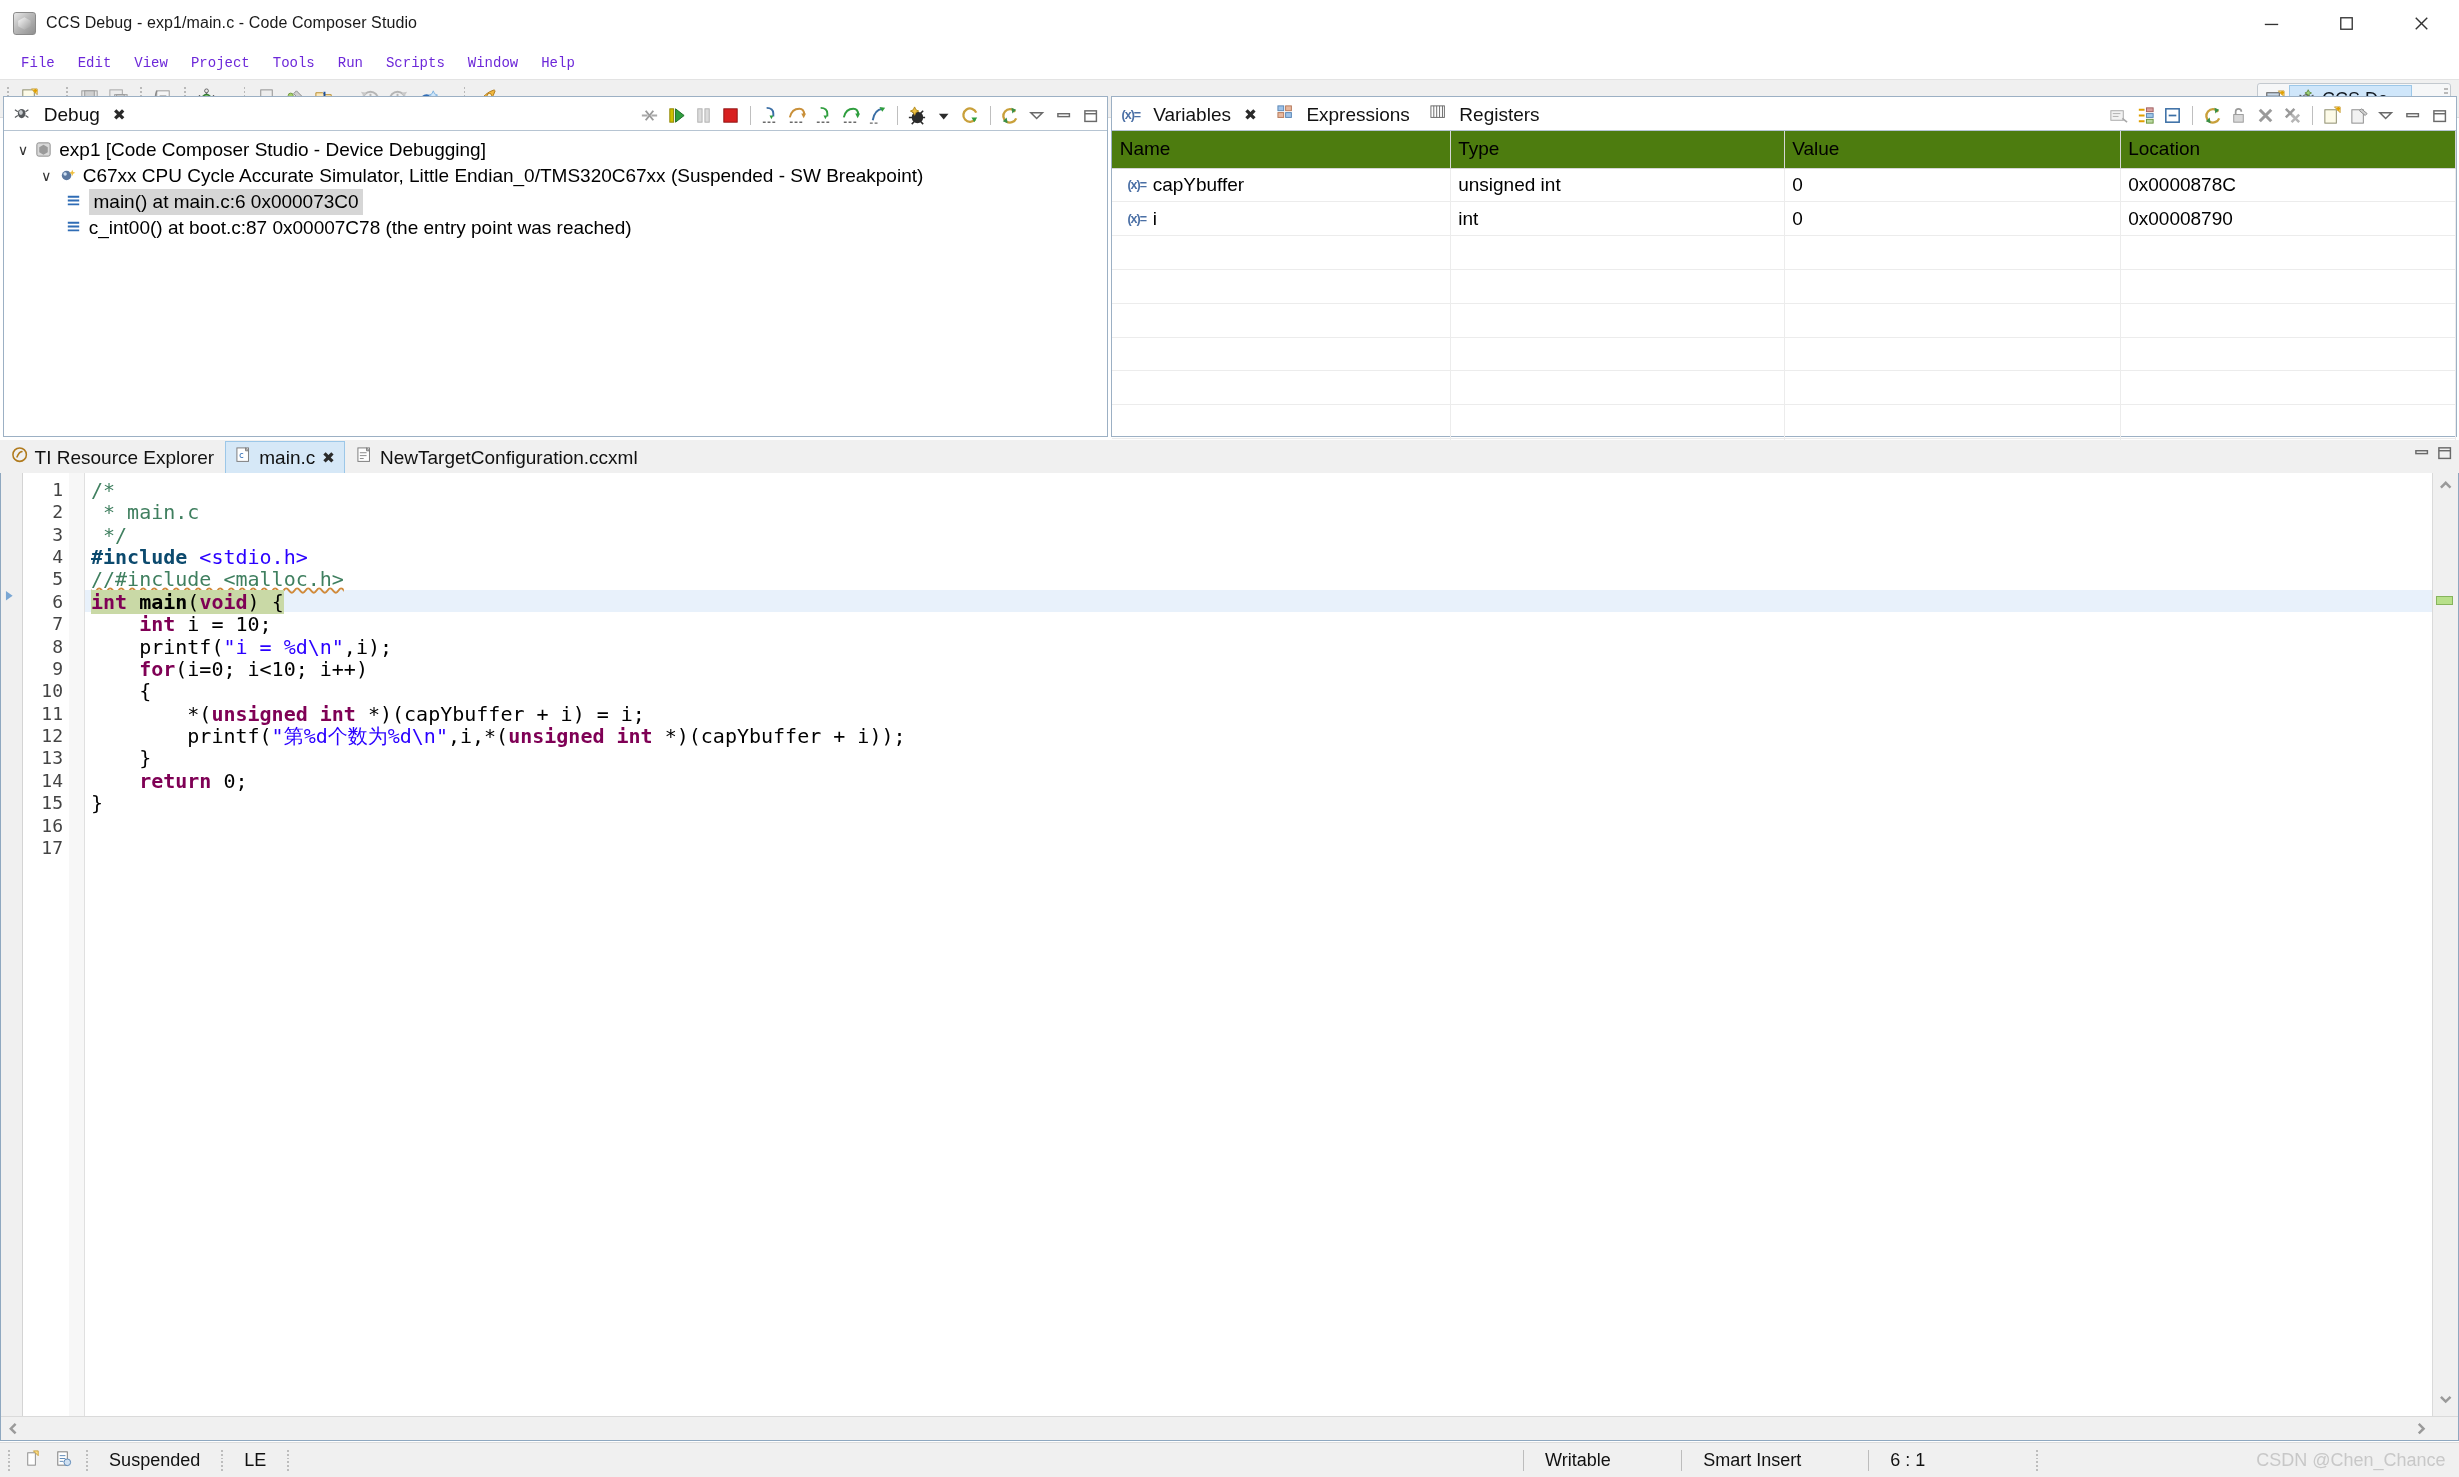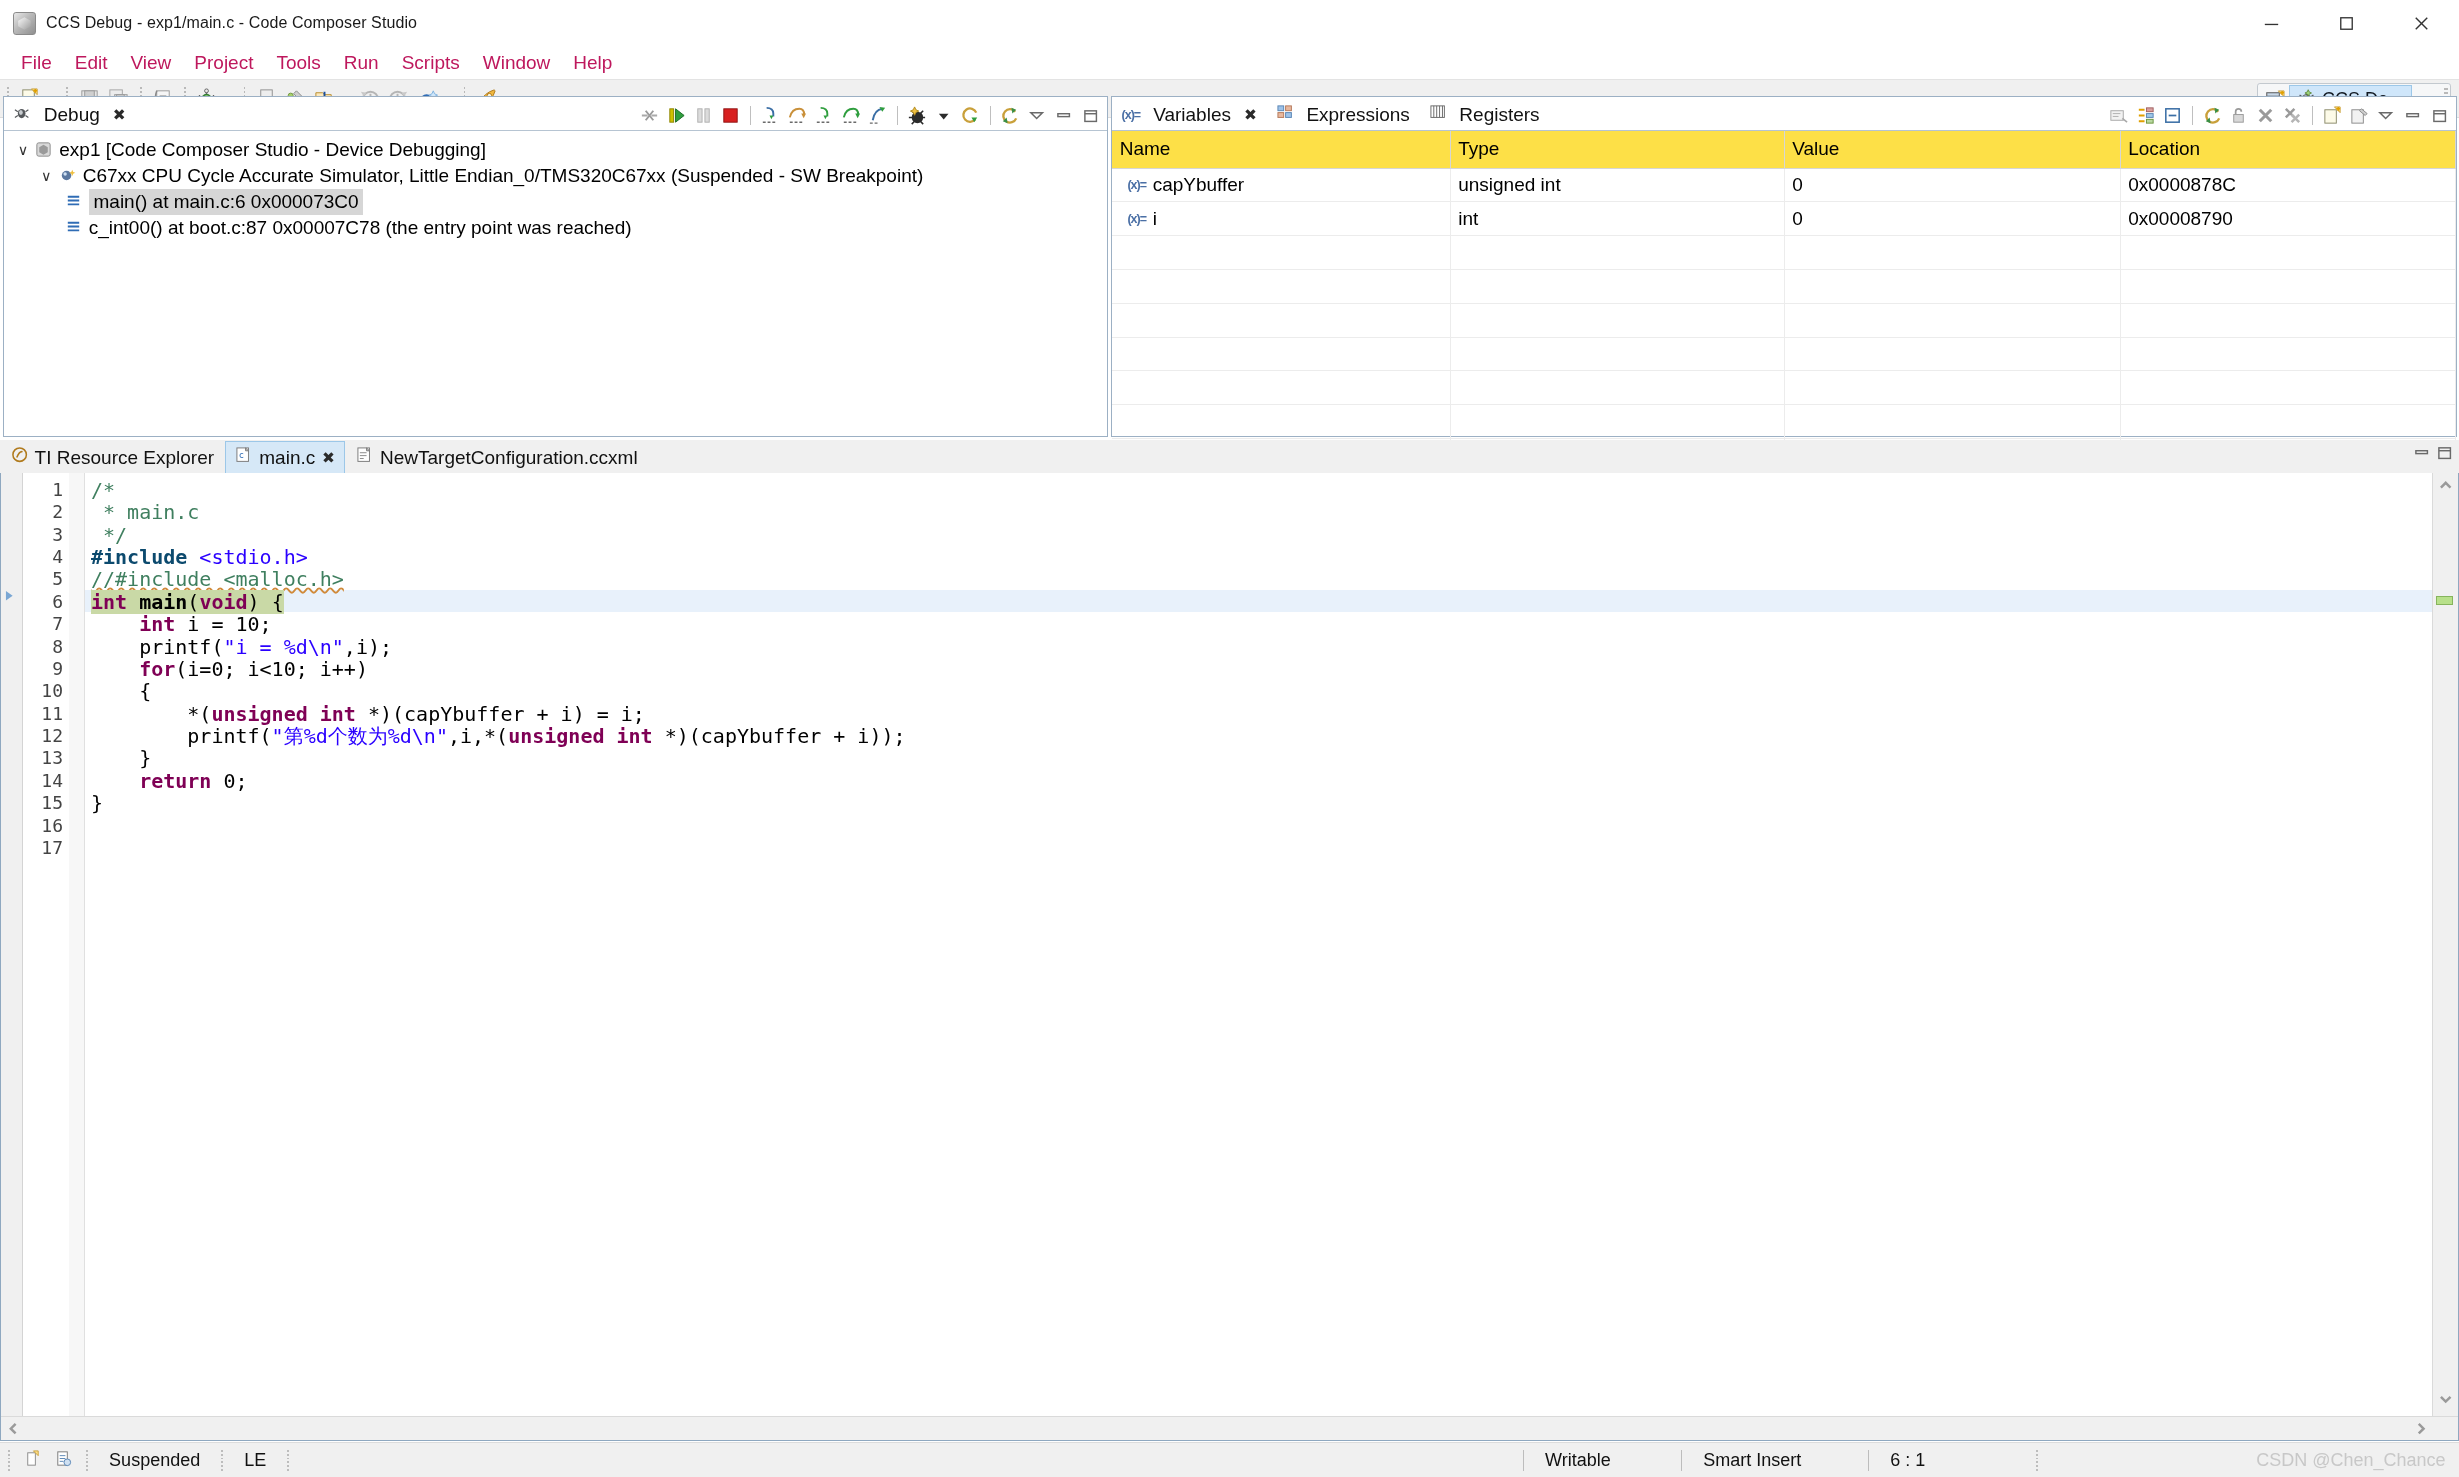--- a/index.html
+++ b/index.html
@@ -30,21 +30,21 @@
     clip-path:polygon(50% 0,100% 28%,100% 72%,50% 100%,0 72%,0 28%);
   }
   .title-text{font-size:16px;color:#1a1a1a;letter-spacing:0.1px;}
   .win-btns{position:absolute;right:0;top:0;height:46px;display:flex;}
   .win-btn{width:75px;height:46px;display:flex;align-items:center;justify-content:center;
     font-size:21px;color:#333;line-height:1;}
   .win-btn svg{display:block;}
 
   
   .menubar{height:33px;background:#ffffff;display:flex;align-items:center;padding-left:9.6px;}
-  .menu-item{padding:2.9px 11.5px;font-size:19px;color:#be185d;}
+  .menu-item{padding:2.9px 11.5px;font-size:14px;color:#6d28d9;font-family:Liberation Mono, monospace;}
 
   
   .toolbar{
     height:37px;background:#f0f0f0;border-top:1px solid #e3e3e3;
     border-bottom:1px solid #dcdcdc;display:flex;align-items:center;position:relative;
   }
   .tb-sep{width:1.9px;height:23px;margin:0 6.7px;
     background:repeating-linear-gradient(to bottom,#b9b9b9 0 1.9px,transparent 1.9px 3.8px);}
   .tb-btn{width:29px;height:29px;display:flex;align-items:center;justify-content:center;}
   .tb-arrow{width:15.4px;height:29px;display:flex;align-items:center;justify-content:center;}
@@ -78,21 +78,21 @@
   .trow{height:26px;display:flex;align-items:center;padding-left:9.6px;white-space:nowrap;}
   .trow .twist{width:19px;display:flex;align-items:center;justify-content:center;color:#333;font-size:14.4px;}
   .trow .ticon{width:23px;display:flex;align-items:center;justify-content:center;margin-right:3.8px;}
   .trow .tlabel{color:#000;}
   .trow.selected .tlabel{background:#d6d6d6;padding:1.9px 4.8px;margin:-1.9px 0;}
   .ind1{padding-left:9.6px;} .ind2{padding-left:33px;} .ind3{padding-left:58px;}
 
   
   .vtable{width:100%;border-collapse:collapse;font-size:19px;table-layout:fixed;}
   .vtable th{font-weight:normal;text-align:left;padding:3.8px 7.7px;height:29px;
-    border-right:1px solid #d6d6d6;border-bottom:1px solid #d6d6d6;background:#fde047;color:#000;}
+    border-right:1px solid #d6d6d6;border-bottom:1px solid #d6d6d6;background:#4d7c0f;color:#000;}
   .vtable td{padding:2.9px 7.7px;height:27px;border-right:1px solid #ececec;
     border-bottom:1px solid #ececec;color:#000;vertical-align:middle;}
   .vname{display:flex;align-items:center;gap:6.7px;padding-left:7.7px;}
   .xicon{font-size:12.5px;color:#4a6fa5;font-weight:bold;letter-spacing:-1px;}
 
   
   .edtabs{height:33px;background:#f0f0f0;display:flex;align-items:flex-end;
     border-bottom:1px solid #b91c1c;position:relative;}
   .etab{height:31px;display:flex;align-items:center;gap:6.7px;padding:0 9.6px;font-size:19px;
     color:#111;background:#f0f0f0;border:1px solid transparent;border-bottom:none;}

